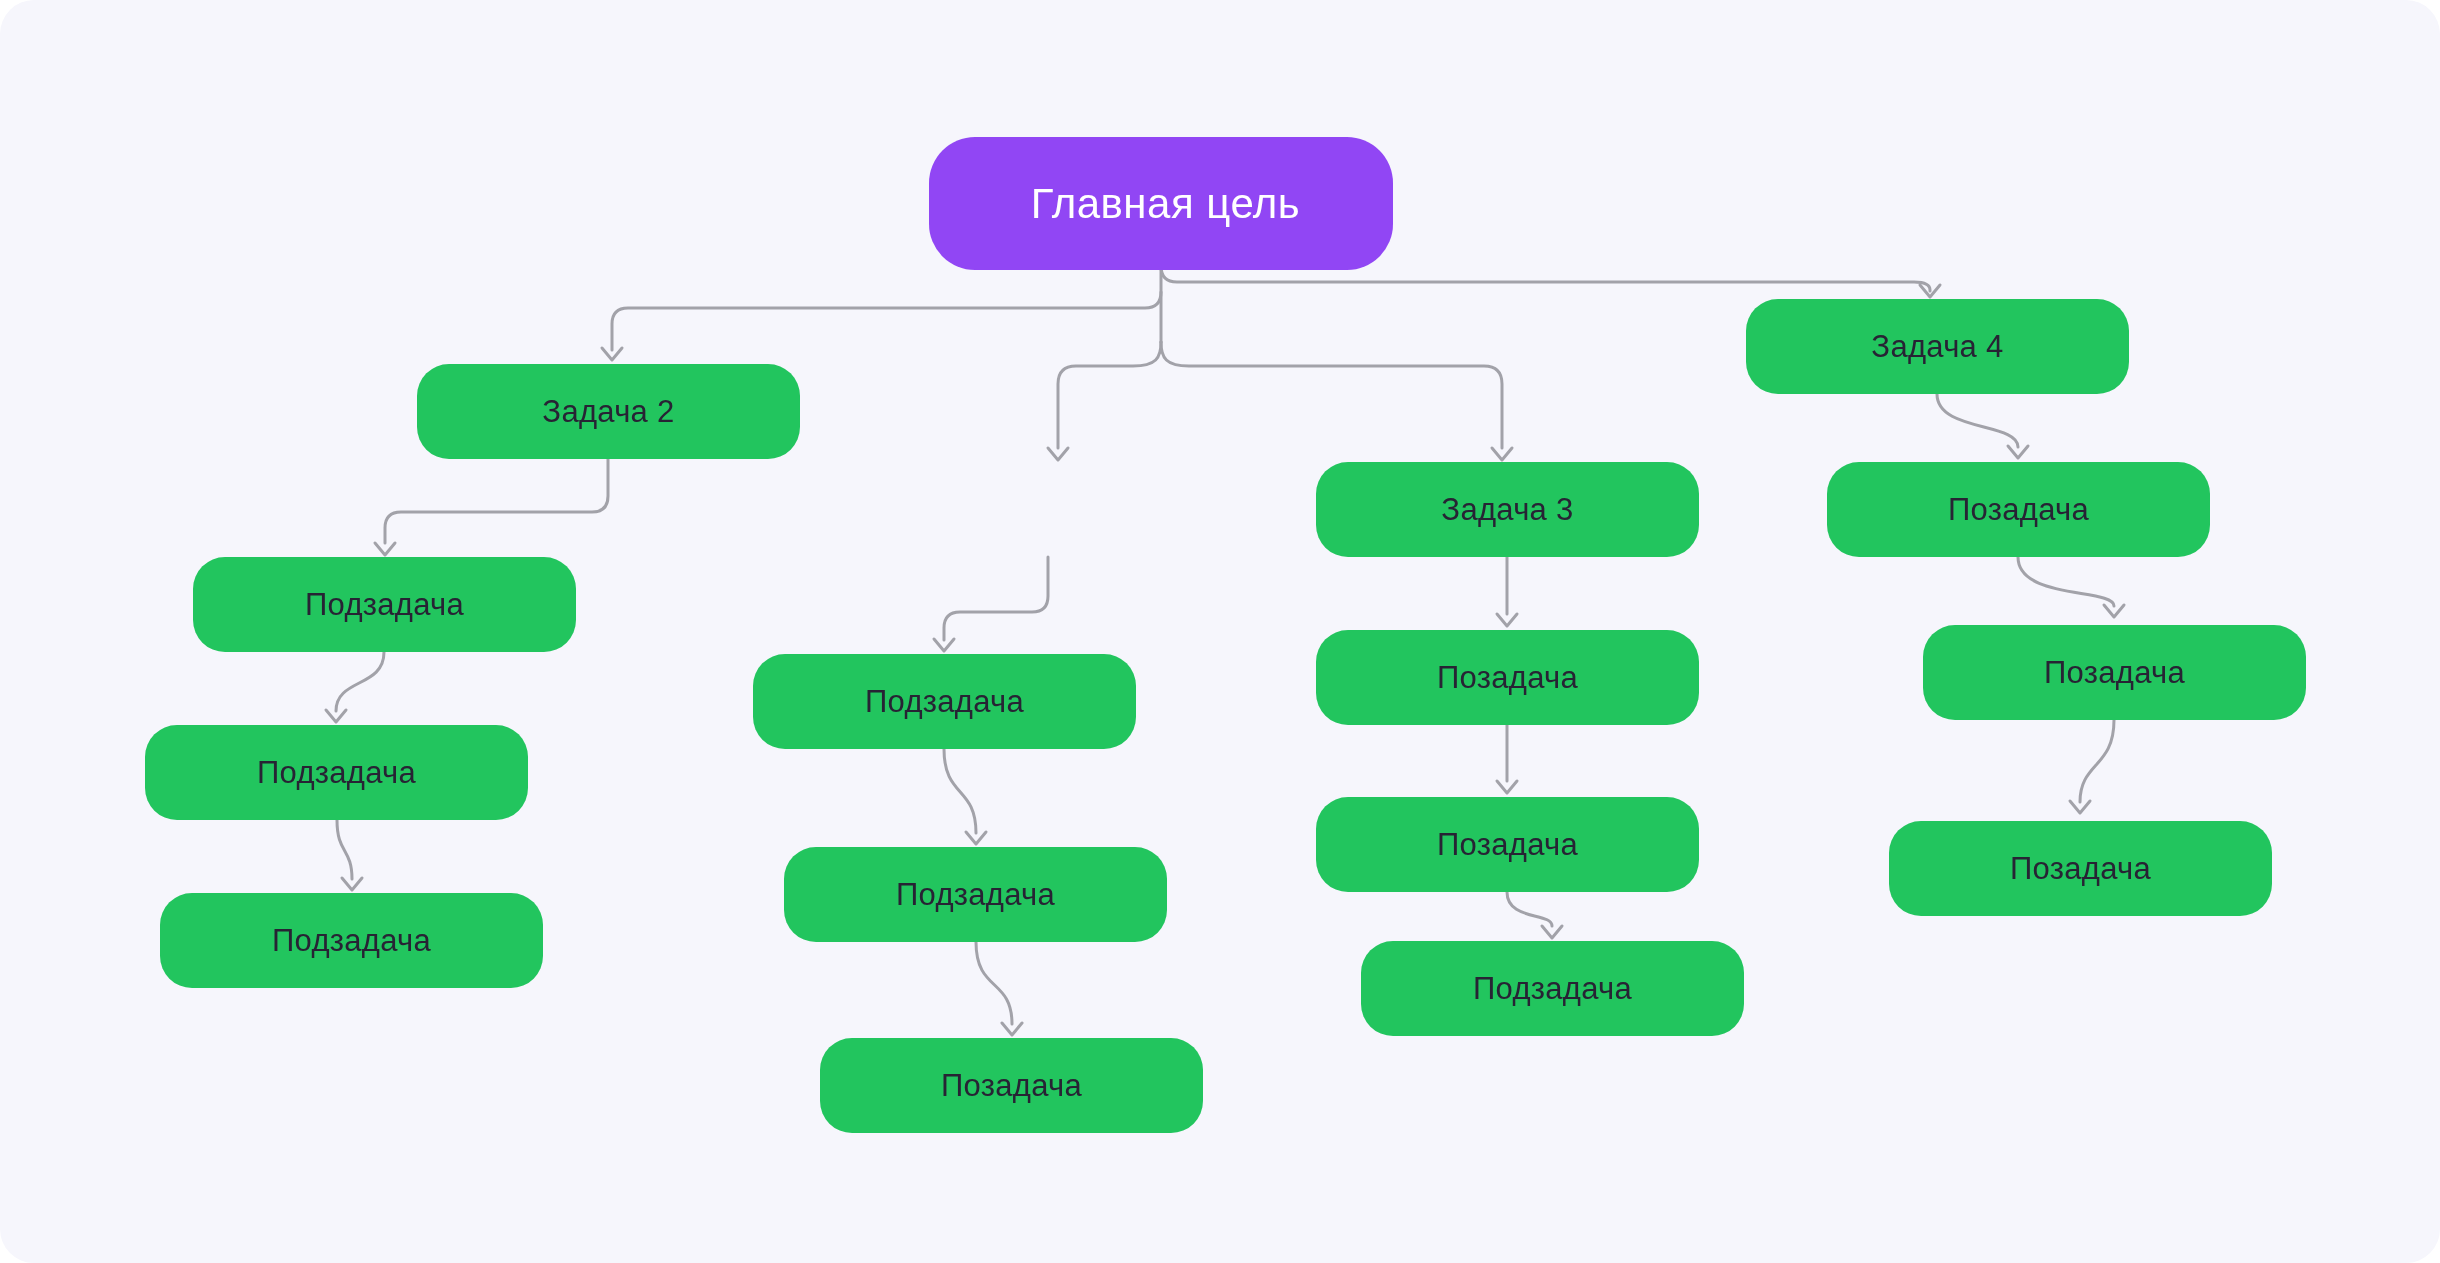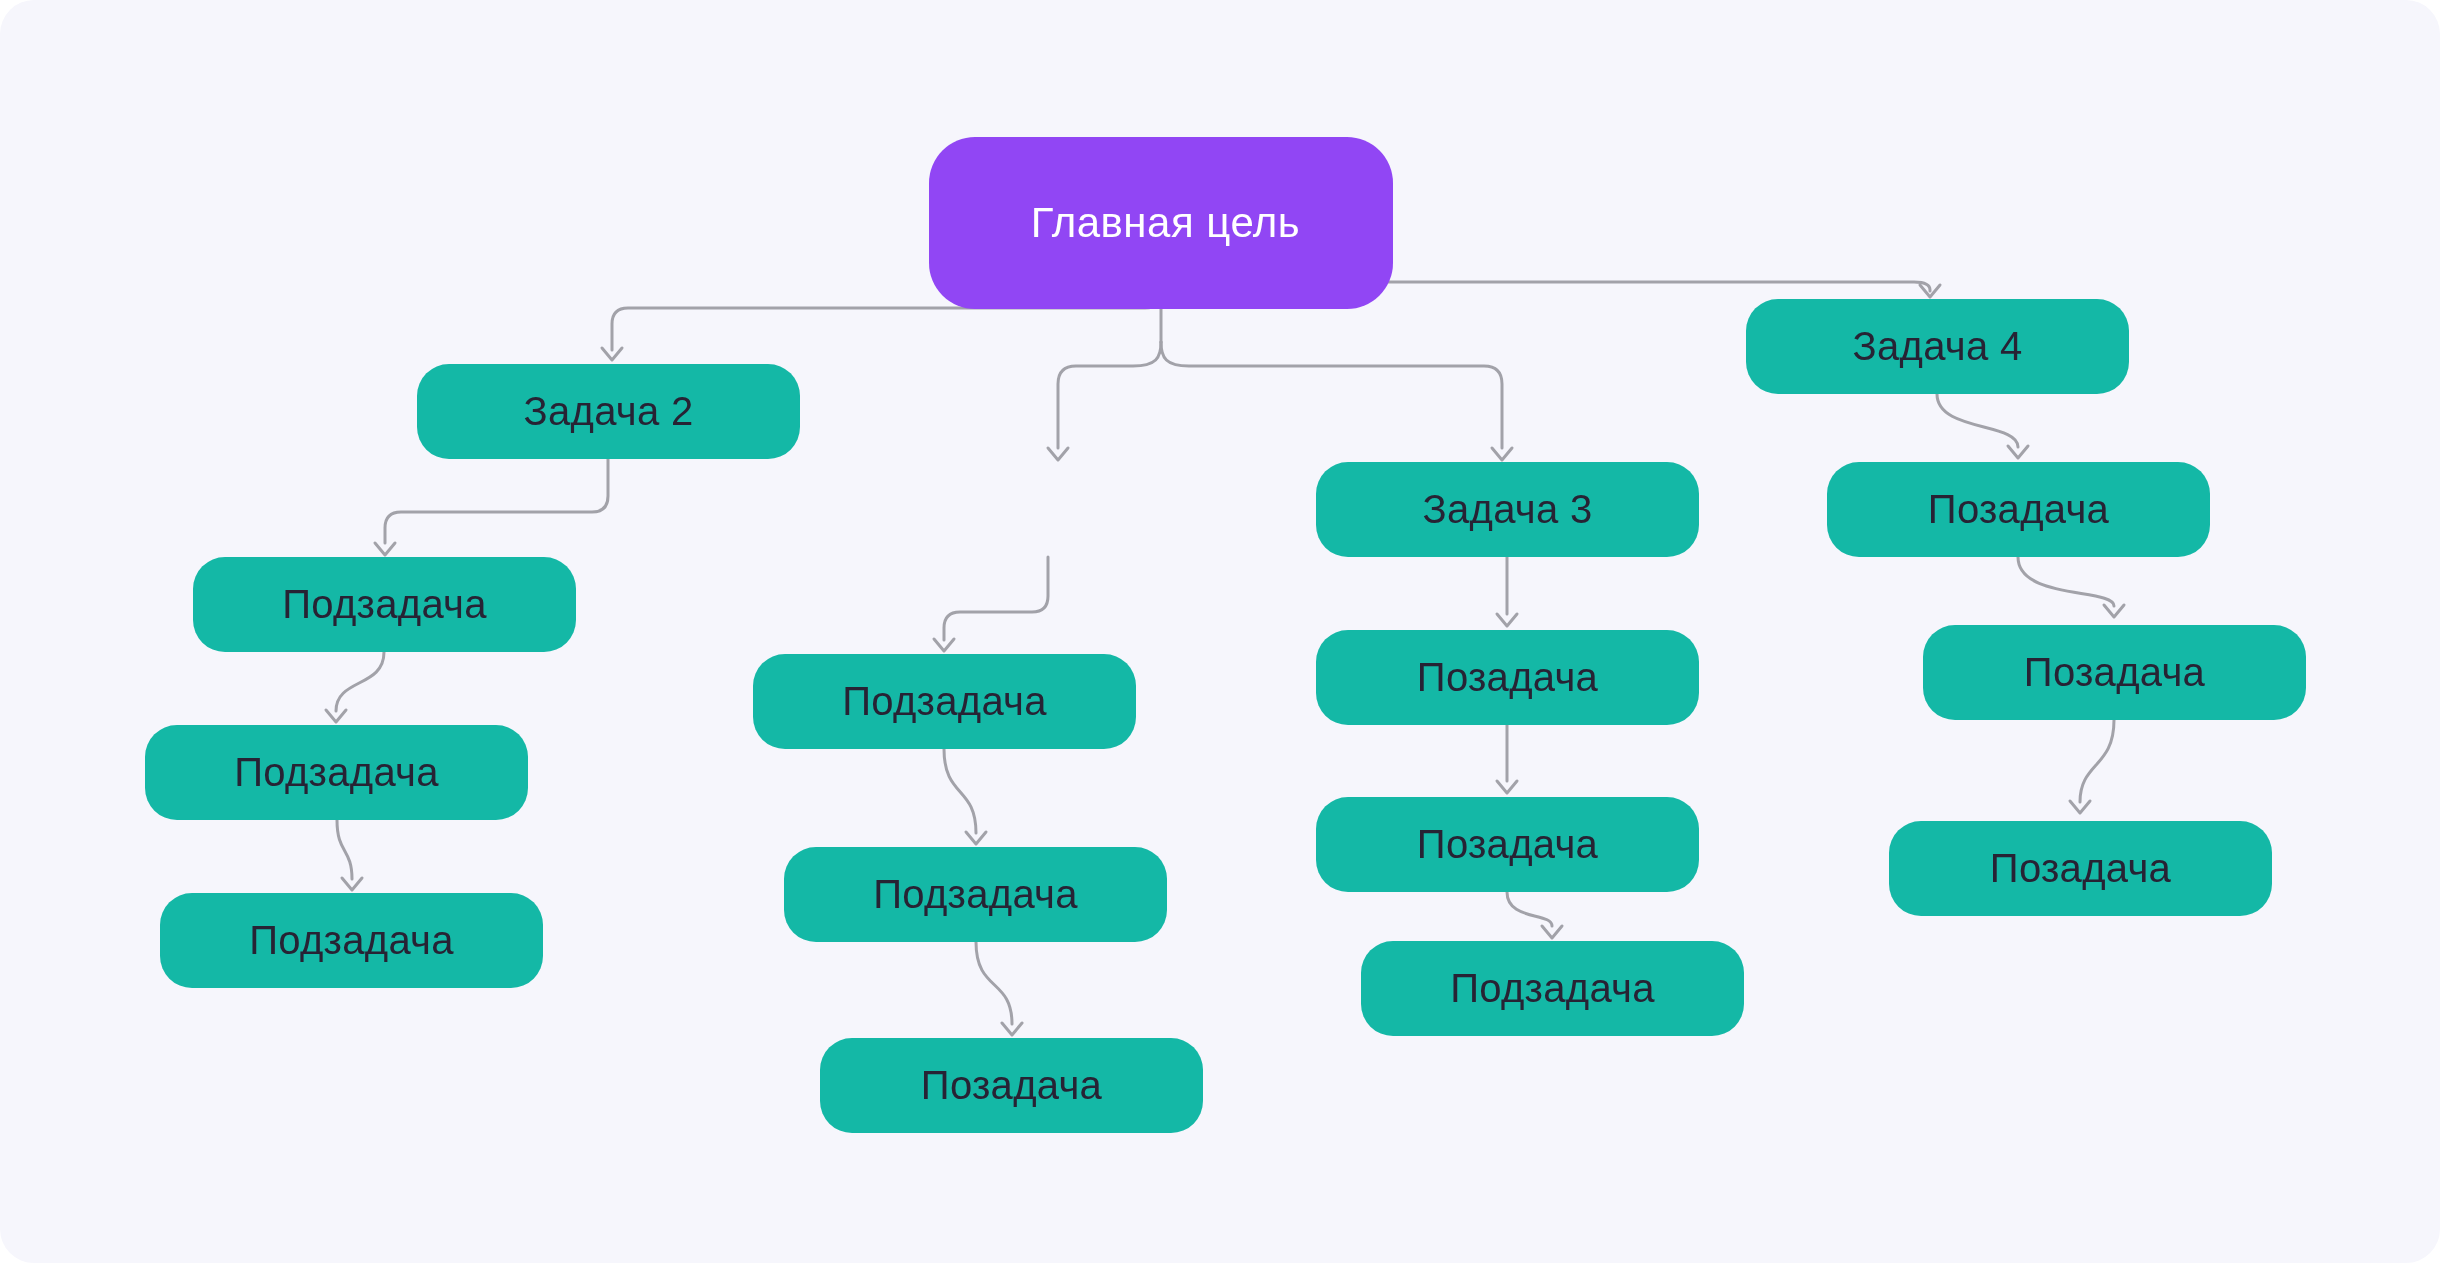--- a/index.html
+++ b/index.html
@@ -33,36 +33,36 @@
     position: absolute;
     display: flex;
     align-items: center;
     justify-content: center;
     box-sizing: border-box;
     cursor: default;
     white-space: nowrap;
   }
   .node.primary {
     width: 464px;
-    height: 172px;
+    height: 133px;
     border-radius: 46px;
     background: #9146F4;
     color: #FFFFFF;
     font-size: 42px;
     font-weight: 500;
     letter-spacing: 0.5px;
     padding-left: 9px;
   }
   .node.secondary {
     width: 383px;
     height: 95px;
     border-radius: 32px;
-    background: #14b8a6;
+    background: #22c55e;
     color: #272334;
-    font-size: 40px;
+    font-size: 31px;
     font-weight: 500;
     letter-spacing: 0.3px;
   }
   
   .n-main  { left: 929px;  top: 137px; }
   .n-t1    { left: 417px;  top: 364px; }
   .n-c1r1  { left: 193px;  top: 557px; }
   .n-c1r2  { left: 145px;  top: 725px; }
   .n-c1r3  { left: 160px;  top: 893px; }
   .n-t2    { left: 865px;  top: 462px; }

